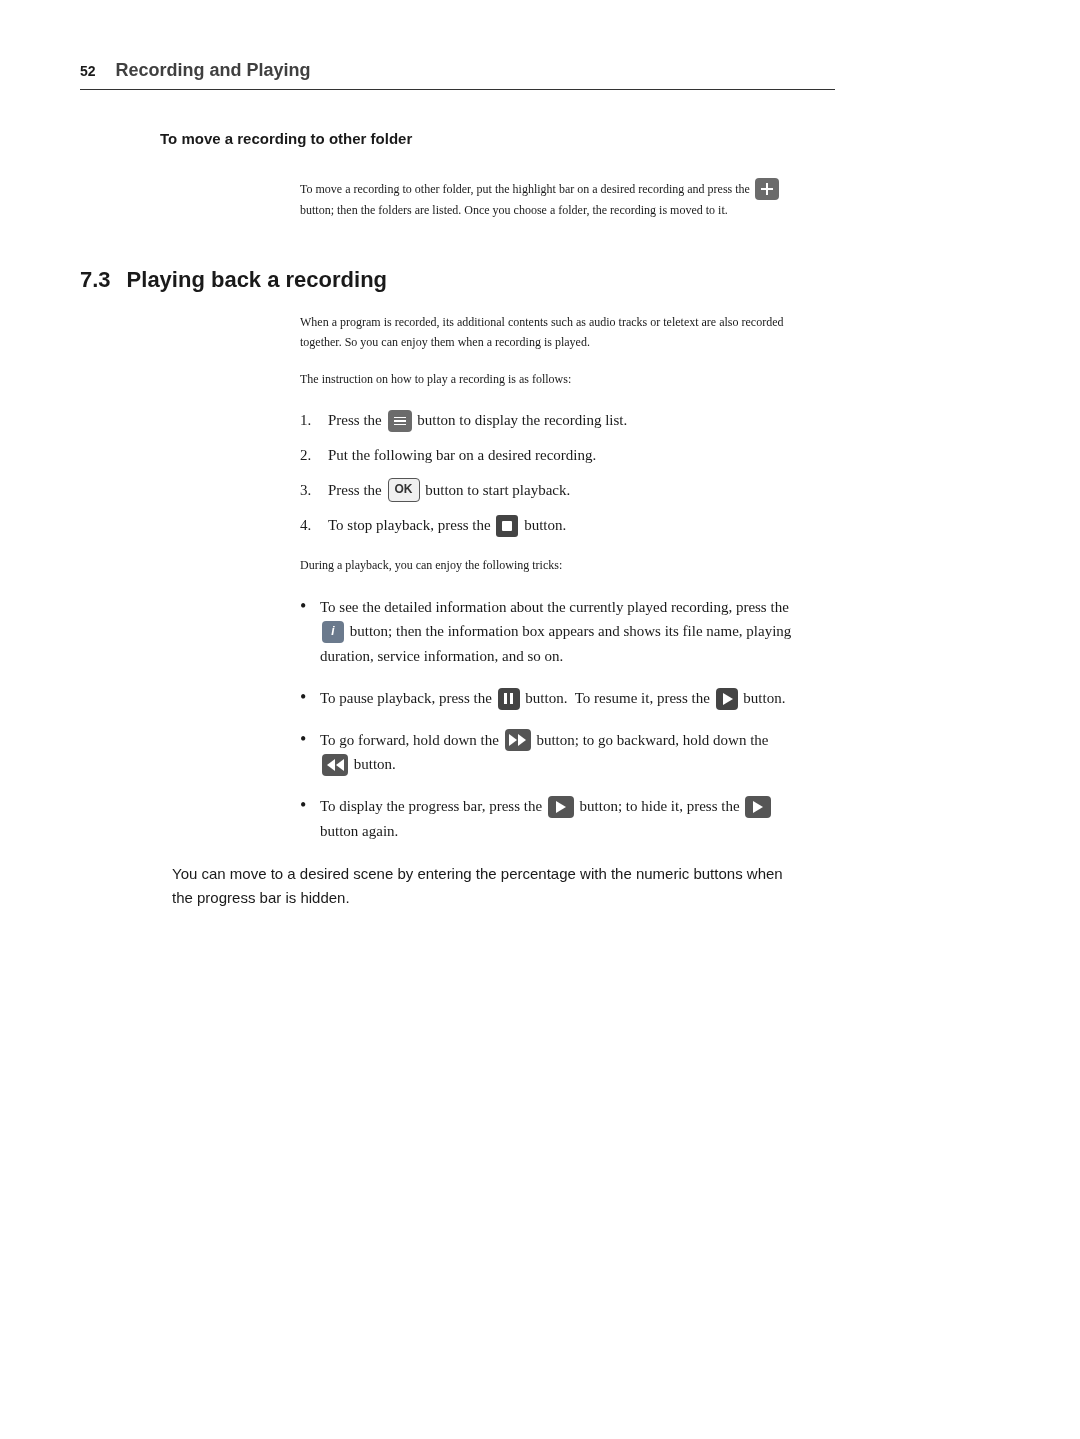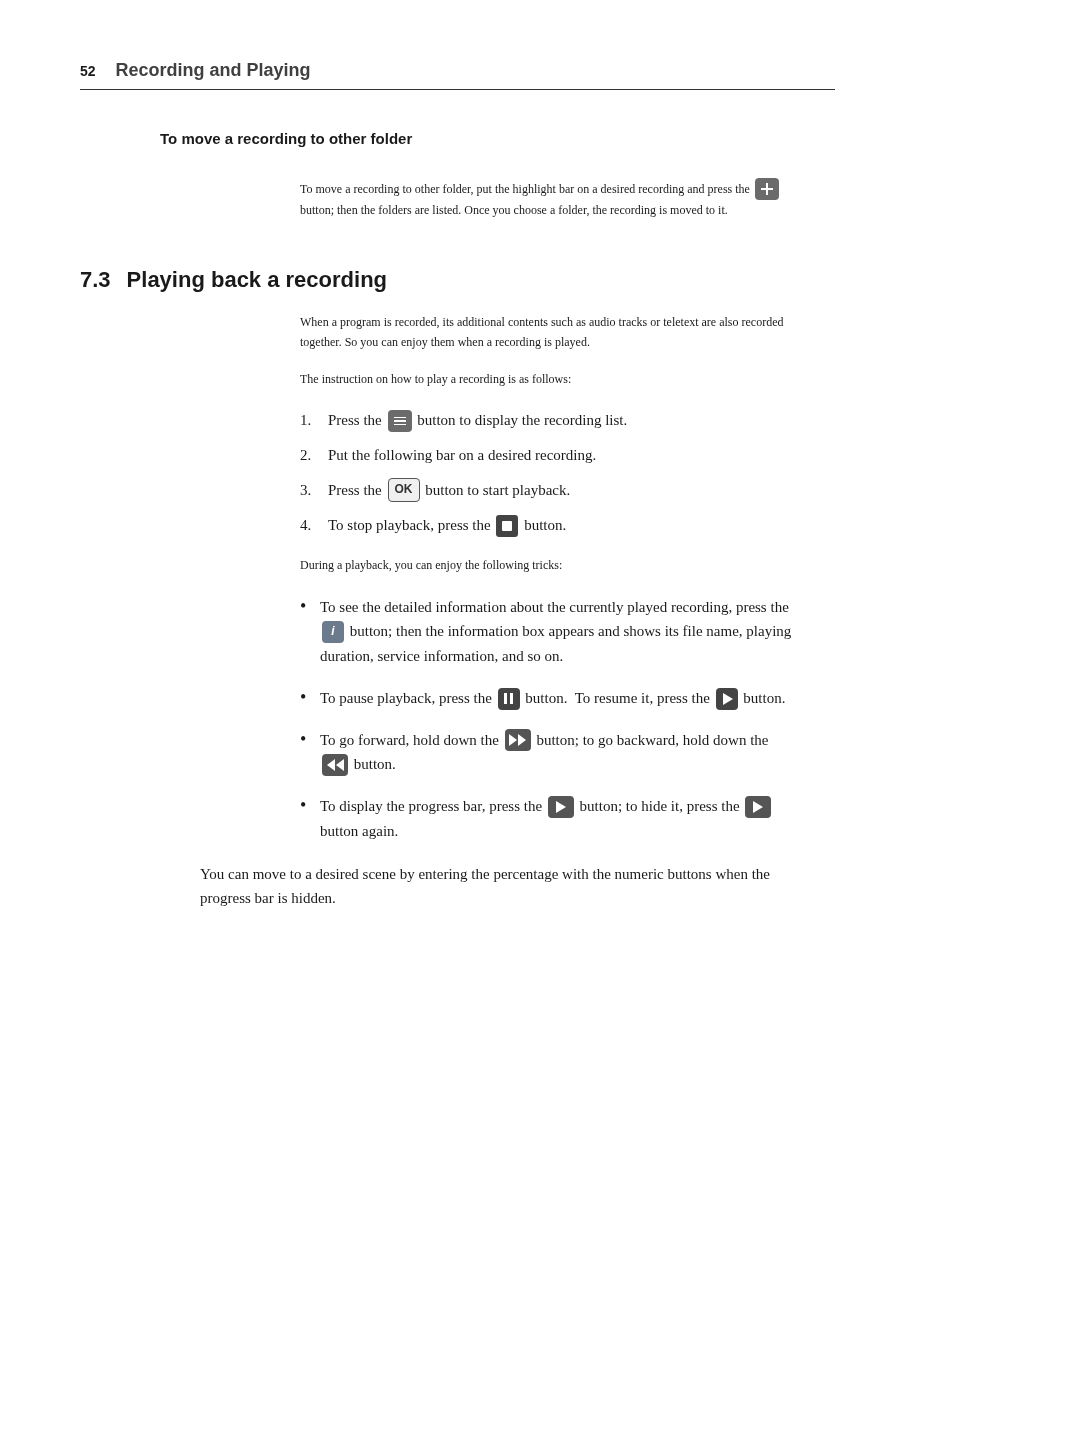--- a/index.html
+++ b/index.html
@@ -356,25 +356,25 @@
       position: absolute;
       left: 50%;
       top: 0;
       width: 2px;
       height: 100%;
       background: white;
       transform: translateX(-50%);
     }
 
     .bottom-text {
-      font-family: Liberation Serif, serif;
+      font-family: Liberation Sans, sans-serif;
       font-size: 15px;
       line-height: 1.65;
       color: #1a1a1a;
-      margin-left: 120px;
+      margin-left: 92px;
       margin-right: 40px;
       margin-top: 10px;
     }
   </style>
 </head>
 <body>
 
 <div class="page">
 
   <div class="page-header">

